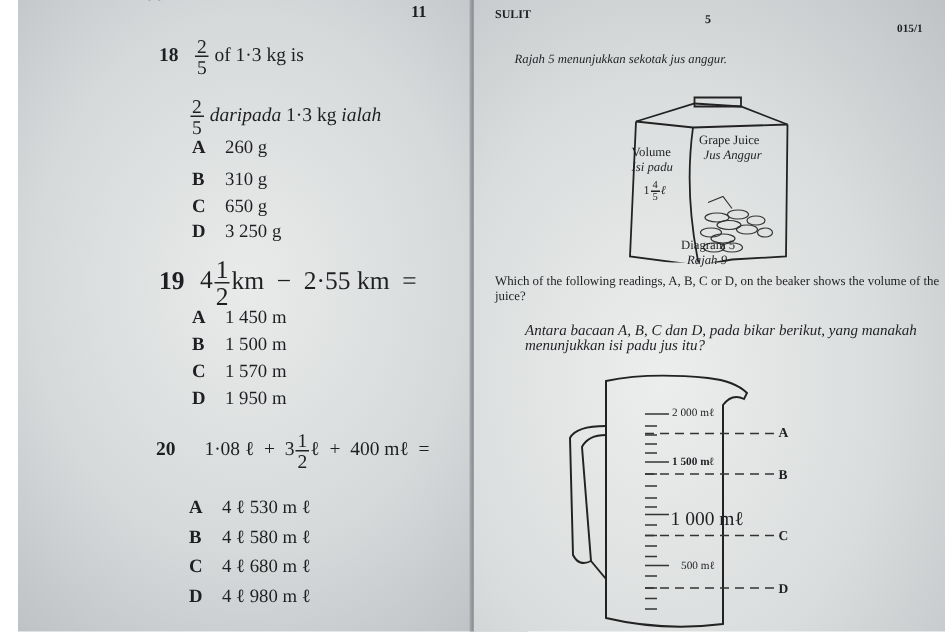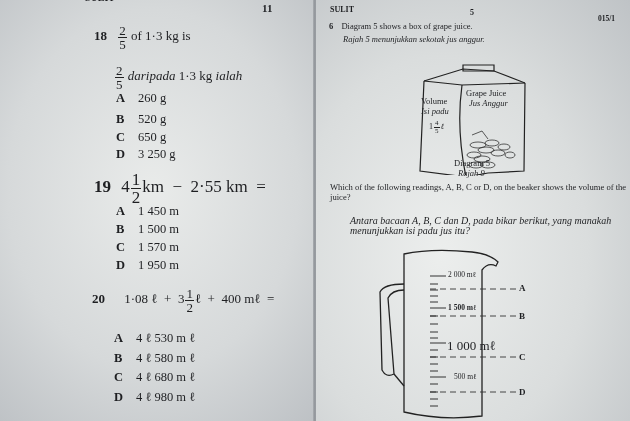--- a/index.html
+++ b/index.html
@@ -1,19 +1,19 @@
 <!DOCTYPE html>
 <html><head>
 <meta charset="utf-8">
 <style>
   html,body{margin:0;padding:0;}
   body{width:630px;height:421px;overflow:hidden;position:relative;
     font-family:"Liberation Serif","DejaVu Serif",serif;color:#1e1f22;}
   .page{position:absolute;top:0;height:421px;overflow:hidden;}
-  #left{left:0;width:316px;background:radial-gradient(ellipse at 45% 45%,#e9ebea 0%,#d6d9da 55%,#b9bdc1 100%);padding-left:24px;}
+  #left{left:12px;width:316px;background:radial-gradient(ellipse at 45% 45%,#e9ebea 0%,#d6d9da 55%,#b9bdc1 100%);padding-left:24px;}
   #right{left:316px;width:314px;background:radial-gradient(ellipse at 40% 60%,#eceeed 0%,#dadddd 55%,#bfc3c6 100%);}
   #gutter{position:absolute;left:313px;top:0;width:4px;height:421px;background:linear-gradient(90deg,#a9adb1,#8e9297,#b5b9bc);}
   .abs{position:absolute;}
   .frac{display:inline-flex;flex-direction:column;align-items:center;vertical-align:middle;line-height:1;margin:0 1px;}
   .frac .n{border-bottom:1px solid #222;padding:0 1px;}
   .frac.sm{font-size:10px;}
   .qnum{font-weight:bold;}
   .opt{position:absolute;font-size:12.5px;}
   .opt .l{font-weight:bold;display:inline-block;width:22px;}
   .it{font-style:italic;}
@@ -36,21 +36,21 @@
   <div class="abs" style="left:114px;top:64px;font-size:13px;">
     <span class="frac">
         <span class="n">2</span>
         <span>5</span>
       </span>
     <span class="it">daripada</span>
     <span>1·3 kg</span>
     <span class="it">ialah</span>
   </div>
   <div class="opt" style="left:116px;top:91px;"><span class="l">A</span><span>260 g</span></div>
-  <div class="opt" style="left:116px;top:112px;"><span class="l">B</span><span>520 g</span></div>
+  <div class="opt" style="left:116px;top:112px;"><span class="l">B</span><span>310 g</span></div>
   <div class="opt" style="left:116px;top:130px;"><span class="l">C</span><span>650 g</span></div>
   <div class="opt" style="left:116px;top:147px;"><span class="l">D</span><span>3 250 g</span></div>
 
   <div class="abs" style="left:94px;top:171px;font-size:17px;">
     <span class="qnum">19</span>
     <span style="margin-left:6px;">4</span><span class="frac">
         <span class="n">1</span>
         <span>2</span>
       </span><span style="white-space:pre;">km  −  2·55 km  =</span>
   </div>
@@ -72,24 +72,20 @@
   <div class="opt" style="left:114px;top:390px;"><span class="l">D</span><span>4 ℓ 980 m ℓ</span></div>
 </div>
 
 <div id="gutter"></div>
 
 <div id="right" class="page">
   <div class="abs" style="left:14px;top:5px;font-size:8px;font-weight:bold;">SULIT</div>
   <div class="abs" style="left:154px;top:8px;font-size:8px;font-weight:bold;">5</div>
   <div class="abs" style="left:282px;top:14px;font-size:7.5px;font-weight:bold;">015/1</div>
 
-  <div class="abs" style="left:13px;top:21px;font-size:8.5px;">
-    <span class="qnum">6</span>
-    <span style="margin-left:6px;">Diagram 5 shows a box of grape juice.</span>
-  </div>
   <div class="abs it" style="left:27px;top:34px;font-size:8.5px;">Rajah 5 menunjukkan sekotak jus anggur.</div>
 
   <svg class="abs" style="left:100px;top:55px;" width="130" height="120" viewBox="0 0 130 120">
     <g fill="none" stroke="#222" stroke-width="1.2">
       <polygon points="47,10 78,10 78,16 47,16"></polygon>
       <path d="M8,26 L47,14 L78,16 L109,28"></path>
       <path d="M8,26 L4,116 L50,122 L72,118 L108,116 L109,28"></path>
       <path d="M8,26 L46,30 L109,28"></path>
       <path d="M46,30 Q40,74 50,122"></path>
     </g>

